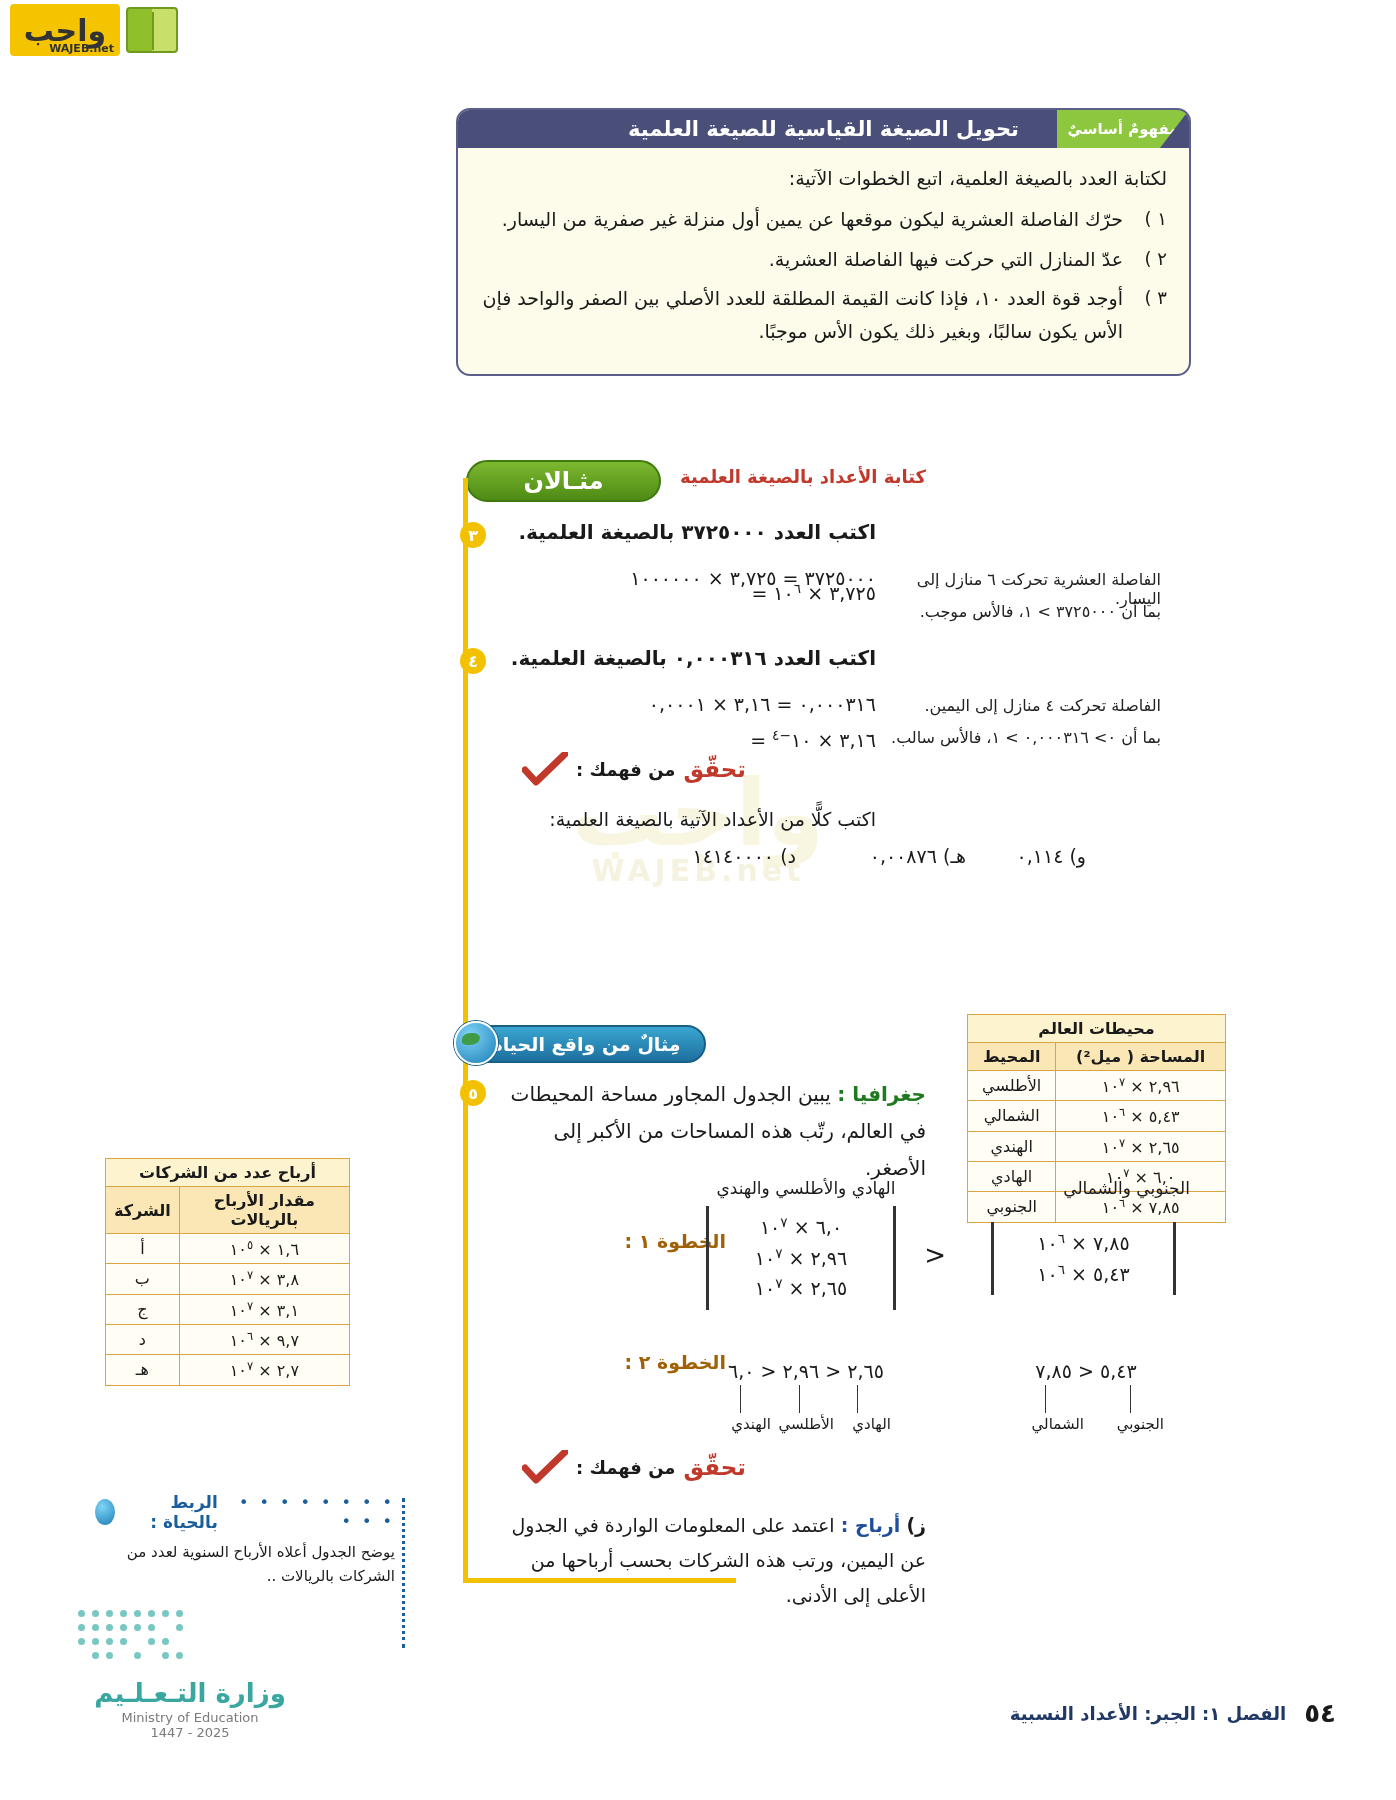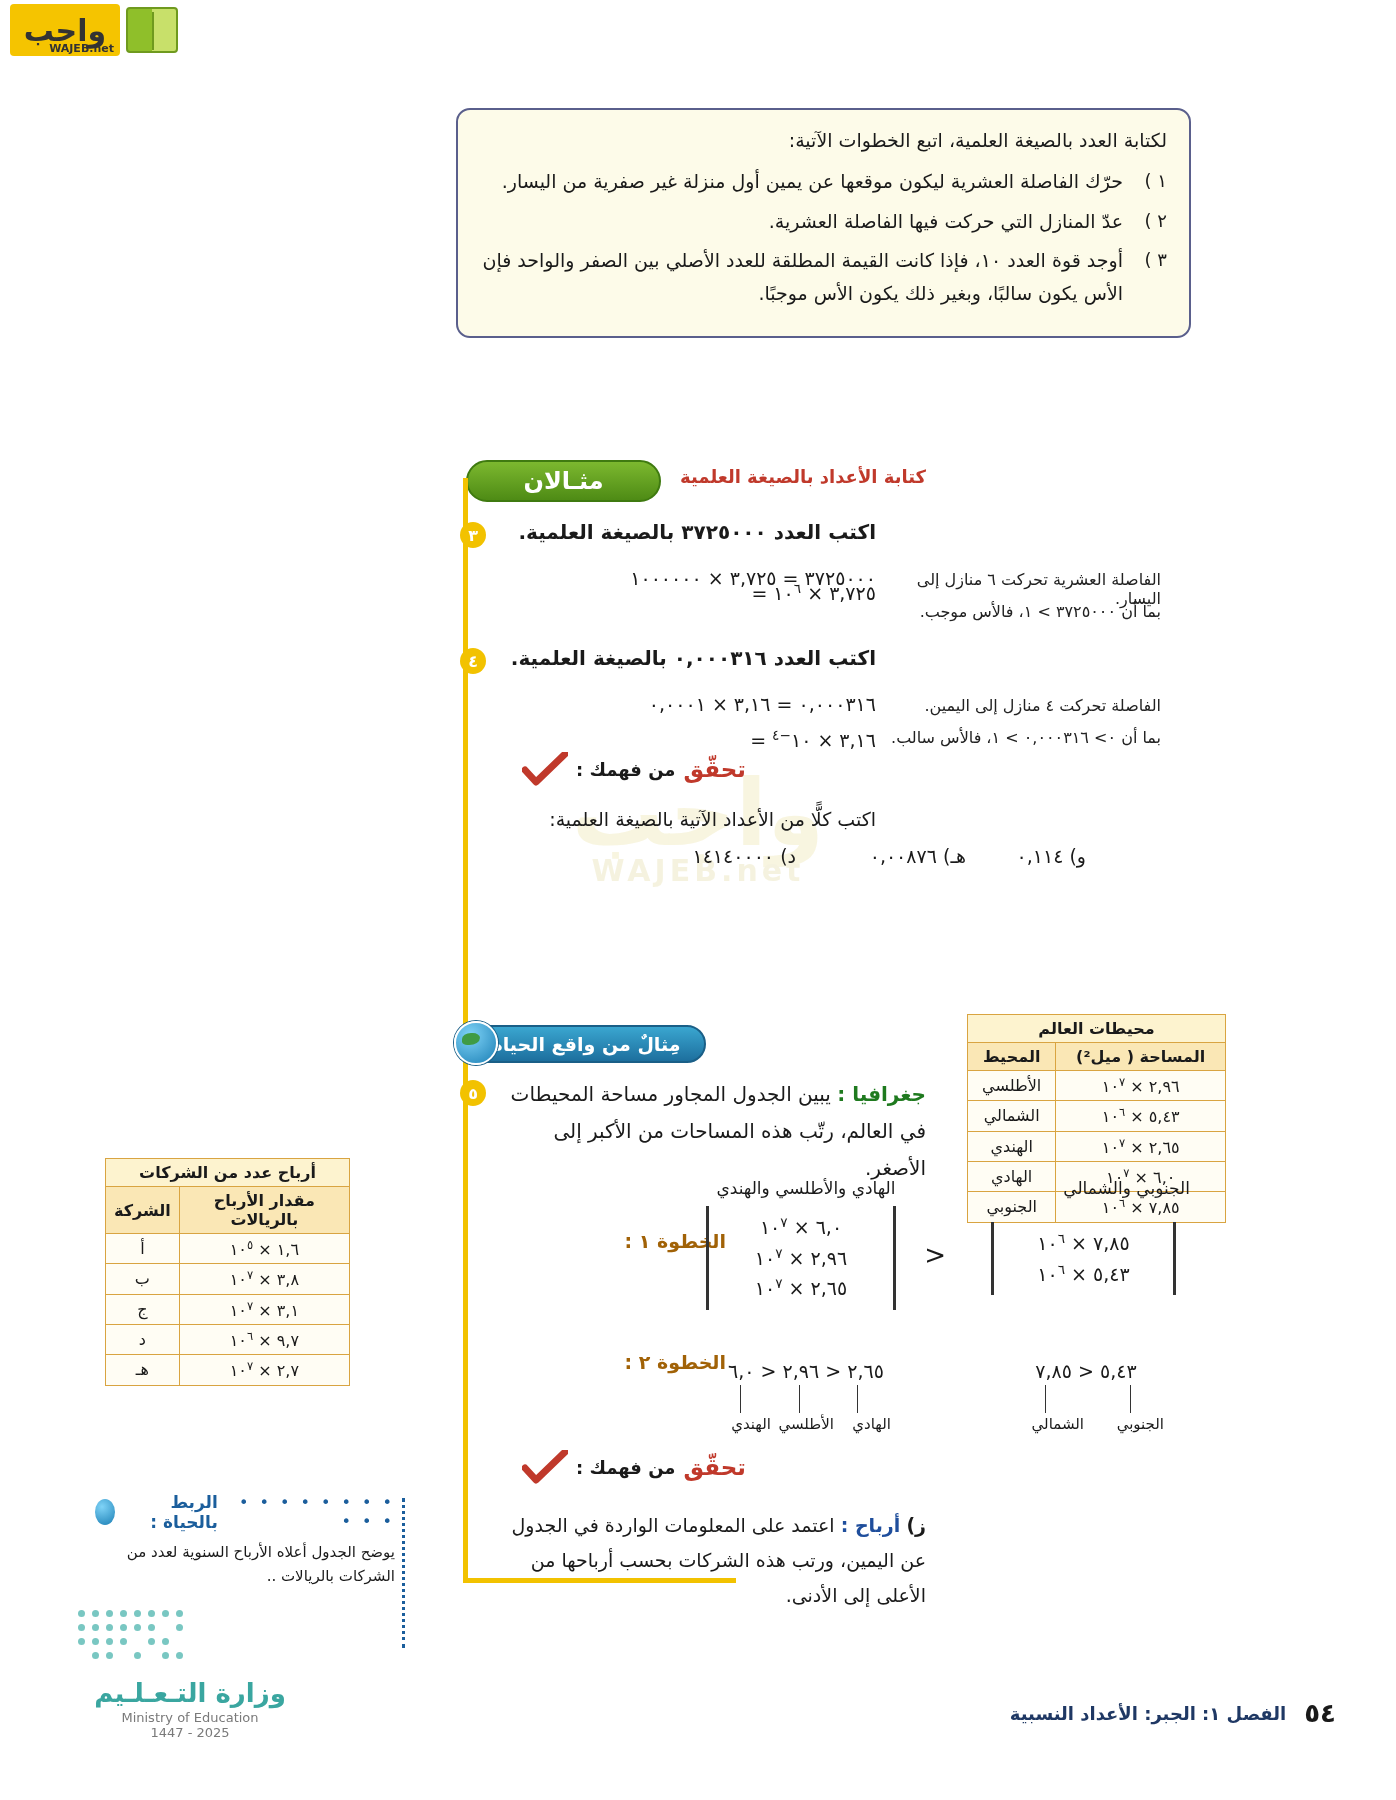--- a/index.html
+++ b/index.html
@@ -131,20 +131,24 @@
       <span class="en">WAJEB.net</span>
     </div>
   </div>
 
   <div class="wm">
     <div class="big">واجب</div>
     <div class="sm">WAJEB.net</div>
   </div>
 
   <div class="concept-box">
+    <div class="concept-head">
+      <span>تحويل الصيغة القياسية للصيغة العلمية</span>
+      <span class="concept-tag">مفهومٌ أساسيٌ</span>
+    </div>
     <div class="concept-body">
       <p class="intro">لكتابة العدد بالصيغة العلمية، اتبع الخطوات الآتية:</p>
       <ul class="steps">
         <li>
           <span class="num">١ )</span>
           <span class="txt">حرّك الفاصلة العشرية ليكون موقعها عن يمين أول منزلة غير صفرية من اليسار.</span>
         </li>
         <li>
           <span class="num">٢ )</span>
           <span class="txt">عدّ المنازل التي حركت فيها الفاصلة العشرية.</span>

